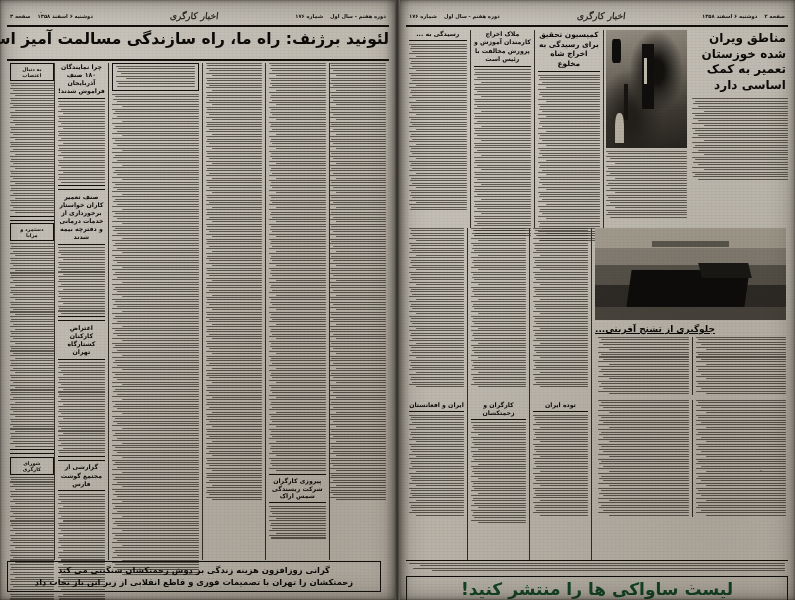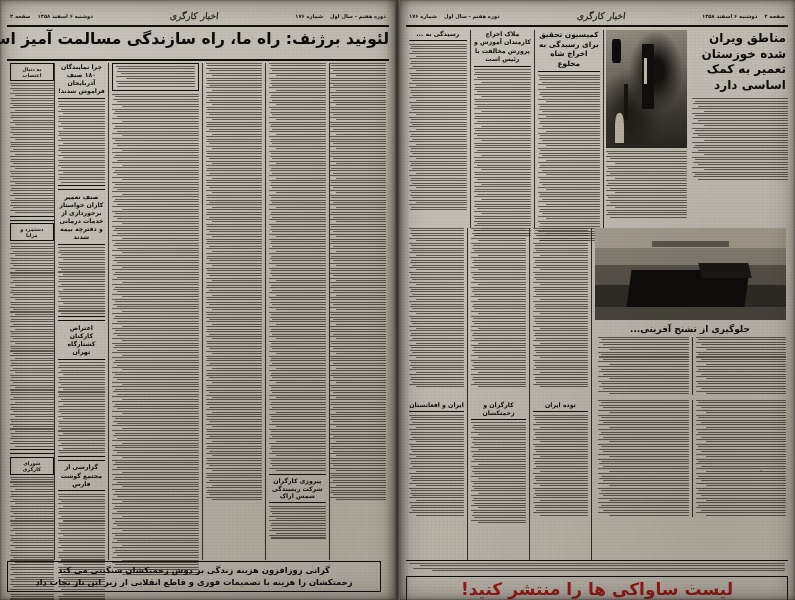--- a/index.html
+++ b/index.html
@@ -95,21 +95,21 @@
       linear-gradient(180deg,#cfc9bd 0 22%,#a8a298 22% 40%,#6f6a61 40% 62%,#3b3832 62% 86%,#5e5a52 86% 100%);}
   .ph-field .mass{position:absolute;left:18%;top:46%;width:62%;height:40%;
       background:#100f0d;transform:skewX(-8deg);}
   .ph-field .mass2{position:absolute;left:55%;top:38%;width:26%;height:16%;
       background:#211f1b;transform:skewX(14deg);}
   .ph-field .sky-txt{position:absolute;left:30%;top:14%;width:40%;height:7%;
       background:#2a2823;opacity:.55;}
 
   
   .banner{border:1.6px solid #100e0a;padding:3px 5px;text-align:center;}
-  .banner .l1{font-size:17px;font-weight:bold;color:#b91c1c;letter-spacing:-.6px;
+  .banner .l1{font-size:17px;font-weight:bold;color:#14532d;letter-spacing:-.6px;
               line-height:1.15;}
   .banner-2l .l1,.banner-2l .l2{font-size:8.4px;font-weight:bold;color:#0d0b08;
               letter-spacing:-.2px;line-height:1.35;}
   .kicker{font-size:5px;font-weight:bold;text-align:center;color:#15120d;}
   .fold{position:absolute;top:0;bottom:0;width:14px;z-index:32;pointer-events:none;}
   #fold-r{right:396px;background:linear-gradient(90deg,rgba(0,0,0,0),rgba(30,26,20,.35));}
   #fold-l{left:396px;background:linear-gradient(270deg,rgba(0,0,0,0),rgba(30,26,20,.35));}
   .speck{position:absolute;background:#3b362e;border-radius:50%;opacity:.5;z-index:33;}
 </style>
 </head>
@@ -443,21 +443,21 @@
         </div>
       </div>
 
       <div class="colwrap" style="height:172px;">
         <div class="col" style="width:191px;padding:0 2px 0 3px;">
           <div class="photo ph-field" style="height:92px;width:100%;">
             <div class="sky-txt"></div>
               <div class="mass"></div>
               <div class="mass2"></div>
           </div>
-          <div class="hl hl-l" style="text-align:center;padding:4px 1px 2px 0;">جلوگیری از تشنج آفرینی...</div>
+          <div class="hl hl-l" style="text-align:left;padding:4px 1px 2px 0;text-decoration:underline;">جلوگیری از تشنج آفرینی...</div>
           <div class="colwrap" style="gap:0;">
             <div class="col" style="width:92px;padding-right:0;">
               <div class="body-lines">
                 <span></span>
                   <span></span>
                   <span></span>
                   <span></span>
                   <span></span>
                   <span></span>
                 <span></span>
@@ -2176,21 +2176,21 @@
               <span></span>
               <span></span>
 
           </div>
         </div>
 
       </div>
 
       <div class="banner banner-2l" style="position:absolute;left:0;right:8px;bottom:2px;">
         <div class="l1">گرانی روزافزون هزینه زندگی بر دوش زحمتکشان سنگینی می کند</div>
-        <div class="l2">زحمتکشان را هزینه با تصمیمات فوری و قاطع انقلابی از زیر این بار نجات داد</div>
+        <div class="l2">زحمتکشان را تهران با تصمیمات فوری و قاطع انقلابی از زیر این بار نجات داد</div>
       </div>
 
     </div>
     <div class="paper"></div>
     <div class="edgeburn"></div>
   </div>
 
   <div class="gutter"></div>
   <div class="fold" id="fold-r"></div>
   <div class="fold" id="fold-l"></div>

